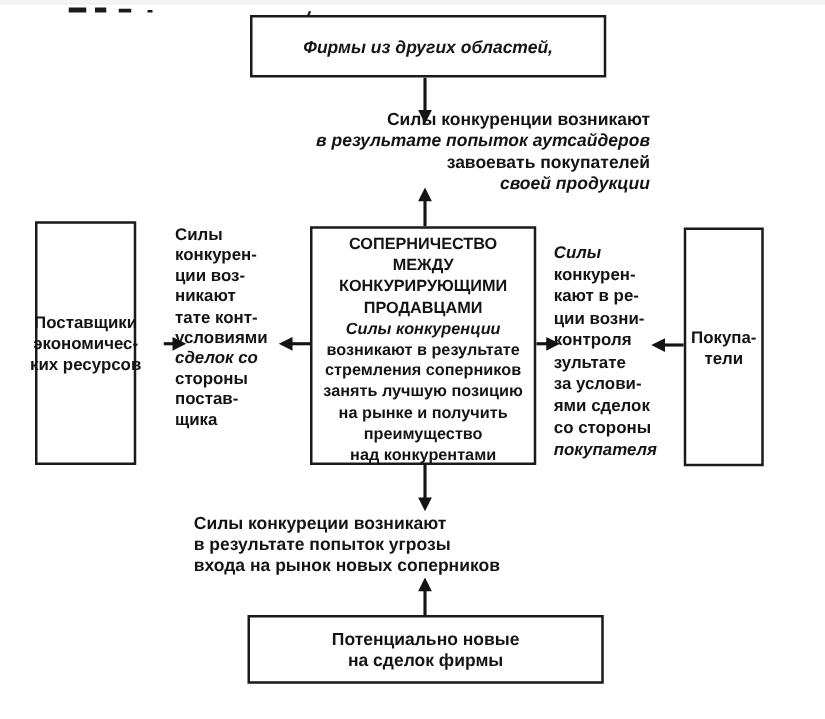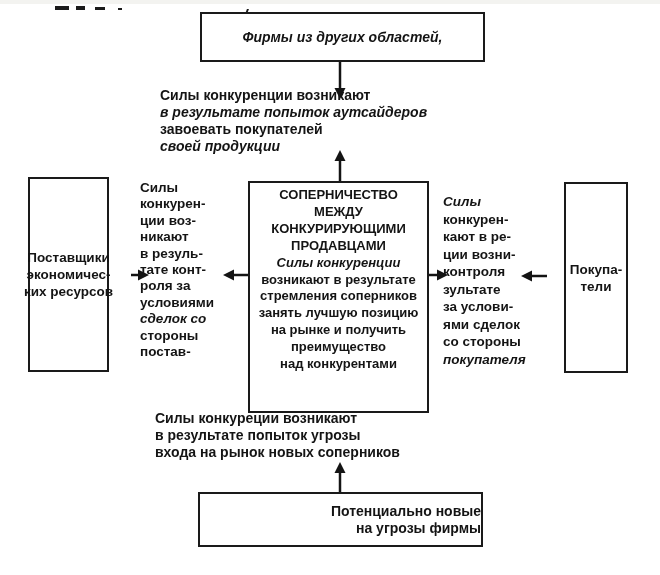--- a/index.html
+++ b/index.html
@@ -11,25 +11,25 @@
   }
   .box{
     position:absolute;border:2px solid #1a1a1a;background:#fff;
     display:flex;flex-direction:column;align-items:center;justify-content:center;
     text-align:center;box-sizing:border-box;
   }
   .note{position:absolute;}
   .ln{white-space:nowrap;}
   .it{font-style:italic;}
   #topBox{left:200px;top:8px;width:285px;height:50px;font-size:14px;line-height:17px;}
-  #centerBox{left:248px;top:177px;width:181px;height:232px;font-size:13px;line-height:16.9px;justify-content:flex-start;padding-top:4px;}
+  #centerBox{left:248px;top:177px;width:181px;height:191px;font-size:13px;line-height:16.9px;justify-content:flex-start;padding-top:4px;}
   #leftBox{left:28px;top:173px;width:81px;height:195px;font-size:13.5px;line-height:17px;}
-  #rightBox{left:564px;top:178px;width:64px;height:191px;font-size:13.5px;line-height:17px;}
-  #bottomBox{left:198px;top:488px;width:285px;height:55px;font-size:14px;line-height:17px;align-items:flex-end;}
-  #topNote{left:160px;top:83px;width:360px;font-size:14px;line-height:17px;text-align:left;}
+  #rightBox{left:547px;top:178px;width:64px;height:191px;font-size:13.5px;line-height:17px;}
+  #bottomBox{left:198px;top:488px;width:285px;height:55px;font-size:14px;line-height:17px;}
+  #topNote{left:160px;top:83px;width:360px;font-size:14px;line-height:17px;text-align:right;}
   #bottomNote{left:155px;top:406px;width:370px;font-size:14px;line-height:17px;text-align:left;}
   #leftNote{left:140px;top:176px;width:100px;font-size:13.5px;line-height:16.4px;text-align:left;}
   #rightNote{left:443px;top:189px;width:102px;font-size:13.5px;line-height:17.5px;text-align:left;}
   svg.arrows{position:absolute;left:0;top:0;pointer-events:none;}
   .artifact{position:absolute;background:#1a1a1a;}
 </style>
 </head>
 <body>
 
 <div class="stage">
@@ -90,27 +90,26 @@
     <div class="ln">Поставщики</div>
     <div class="ln">экономичес-</div>
     <div class="ln">ких ресурсов</div>
   </div>
 
   <div class="note" id="leftNote">
     <div class="ln">Силы</div>
     <div class="ln">конкурен-</div>
     <div class="ln">ции воз-</div>
     <div class="ln">никают</div>
-    <div class="ln">в резуль-</div>
     <div class="ln">тате конт-</div>
-    <div class="ln">роля за</div>
     <div class="ln">условиями</div>
     <div class="ln it">сделок со</div>
     <div class="ln">стороны</div>
     <div class="ln">постав-</div>
+    <div class="ln">щика</div>
   </div>
 
   <div class="box" id="centerBox">
     <div class="ln">СОПЕРНИЧЕСТВО</div>
     <div class="ln">МЕЖДУ</div>
     <div class="ln">КОНКУРИРУЮЩИМИ</div>
     <div class="ln">ПРОДАВЦАМИ</div>
     <div class="ln it">Силы конкуренции</div>
     <div class="ln">возникают в результате</div>
     <div class="ln">стремления соперников</div>
@@ -139,16 +138,16 @@
   </div>
 
   <div class="note" id="bottomNote">
     <div class="ln">Силы конкуреции возникают</div>
     <div class="ln">в результате попыток угрозы</div>
     <div class="ln">входа на рынок новых соперников</div>
   </div>
 
   <div class="box" id="bottomBox">
     <div class="ln">Потенциально новые</div>
-    <div class="ln">на угрозы фирмы</div>
+    <div class="ln">на сделок фирмы</div>
   </div>
 
 </div>
 
 </body></html>

